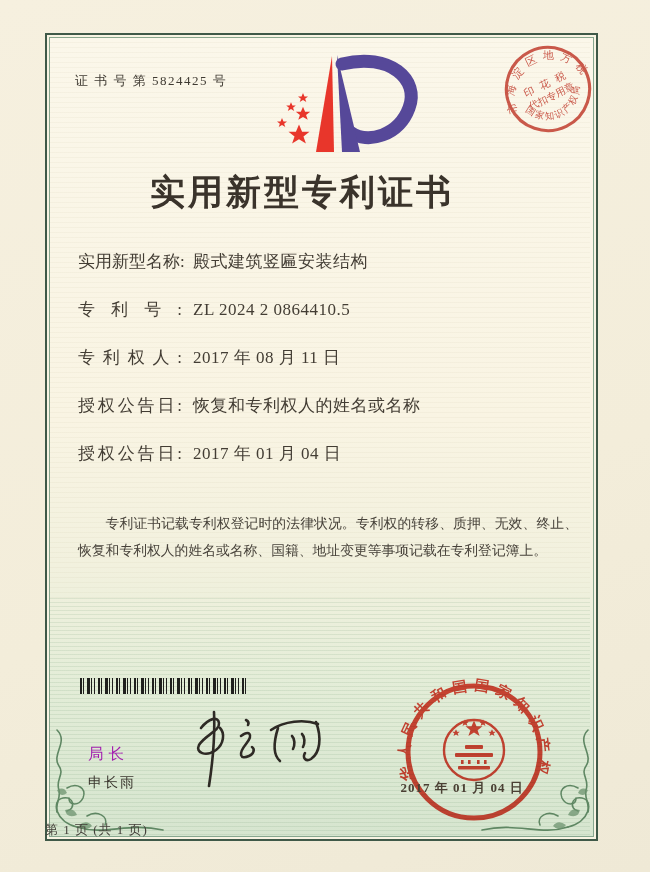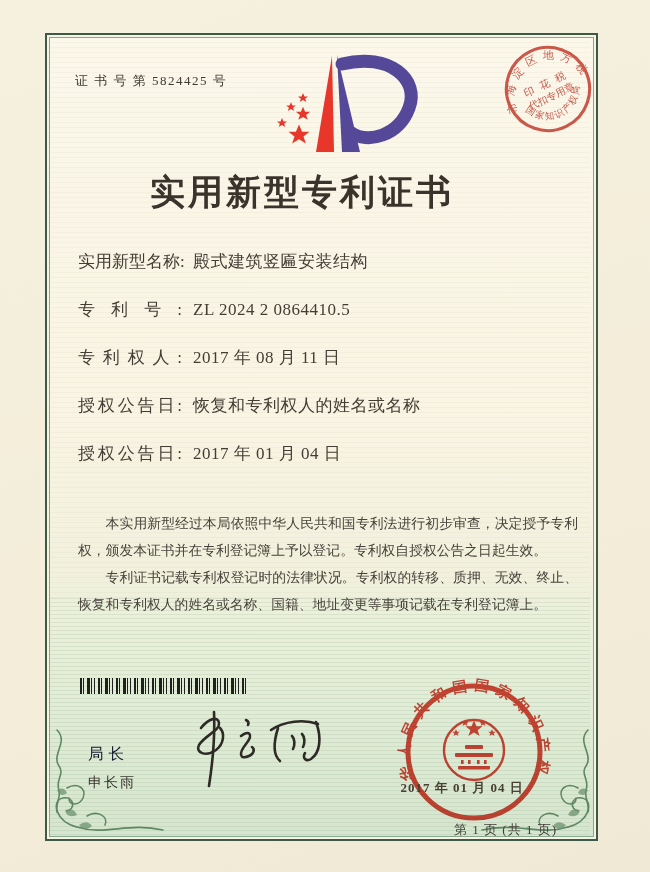--- a/index.html
+++ b/index.html
@@ -43,29 +43,29 @@
   .body-text p{margin:0;text-indent:2em;}
   .barcode{
     position:absolute;left:80px;top:678px;width:168px;height:16px;
     background:repeating-linear-gradient(90deg,
       #20201e 0 2px,rgba(0,0,0,0) 2px 3px,
       #20201e 3px 4px,rgba(0,0,0,0) 4px 7px,
       #20201e 7px 10px,rgba(0,0,0,0) 10px 11px,
       #20201e 11px 12px,rgba(0,0,0,0) 12px 14px,
       #20201e 14px 15px,rgba(0,0,0,0) 15px 18px);
   }
-  .director-label{position:absolute;left:88px;top:744px;font-size:15.5px;letter-spacing:5px;color:#0f172a;}
+  .director-label{position:absolute;left:88px;top:744px;font-size:15.5px;letter-spacing:5px;color:#a21caf;}
   .director-name{position:absolute;left:88px;top:774px;font-size:14px;letter-spacing:2px;color:#3a352e;}
   .signature{position:absolute;left:183px;top:700px;width:160px;height:96px;}
   .issue-seal{position:absolute;left:388px;top:666px;width:172px;height:172px;mix-blend-mode:multiply;opacity:.93;}
   .seal-date{position:absolute;left:391px;top:779px;width:142px;text-align:center;font-size:13px;font-weight:600;letter-spacing:1px;color:#4a4034;}
   .flourish{position:absolute;top:726px;width:122px;height:114px;}
   .flourish.left{left:43px;}
   .flourish.right{left:480px;transform:scaleX(-1);}
-  .footer{position:absolute;left:45px;top:821px;width:512px;text-align:right;font-size:13px;letter-spacing:1px;color:#44403a;}
+  .footer{position:absolute;left:45px;top:821px;width:512px;text-align:left;font-size:13px;letter-spacing:1px;color:#44403a;}
   svg text{font-family:"Liberation Serif","DejaVu Serif",serif;}
 </style>
 </head>
 <body>
 
 <div class="frame"></div>
 <div class="texture-top"></div>
 <div class="texture-bottom"></div>
 
 <svg class="flourish left" viewBox="0 0 122 114">
@@ -143,21 +143,20 @@
   </div>
   <div class="field-row">
     <span class="field-label">授权公告日:</span><span class="field-value">恢复和专利权人的姓名或名称</span>
   </div>
   <div class="field-row">
     <span class="field-label">授权公告日:</span><span class="field-value">2017 年 01 月 04 日</span>
   </div>
 </div>
 
 <div class="body-text">
-  <p>本实用新型经过本局依照中华人民共和国专利法进行初步审查，决定授予专利权，颁发本证书并在专利登记簿上予以登记。专利权自授权公告之日起生效。</p>
   <p>专利证书记载专利权登记时的法律状况。专利权的转移、质押、无效、终止、恢复和专利权人的姓名或名称、国籍、地址变更等事项记载在专利登记簿上。</p>
 </div>
 
 <div class="barcode"></div>
 
 <div class="director-label">局长</div>
 <div class="director-name">申长雨</div>
 
 <svg class="signature" viewBox="0 0 160 96">
   <g fill="none" stroke="#2e2a25" stroke-width="2.6" stroke-linecap="round">

